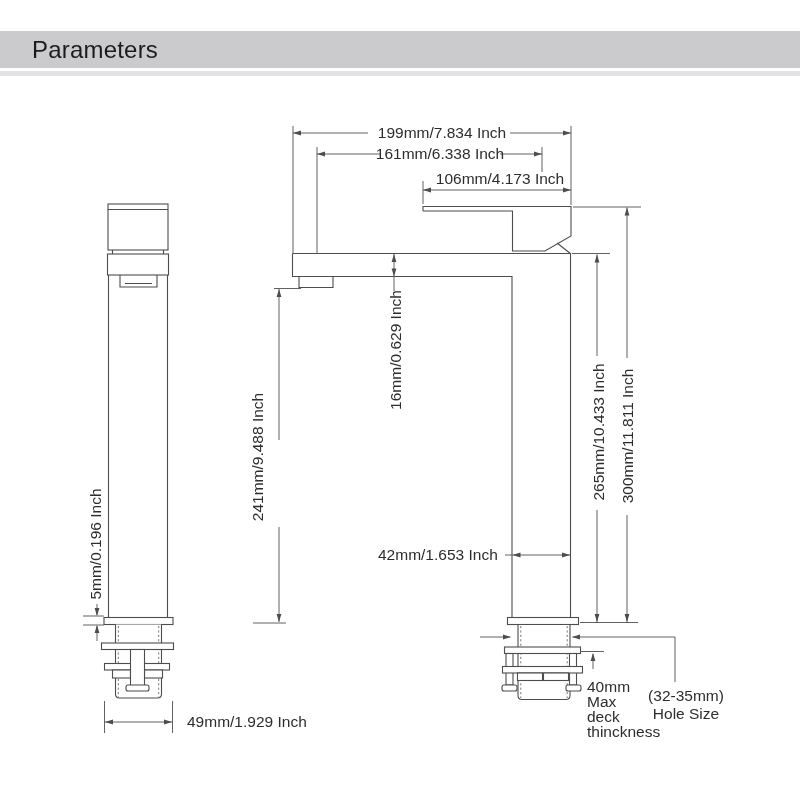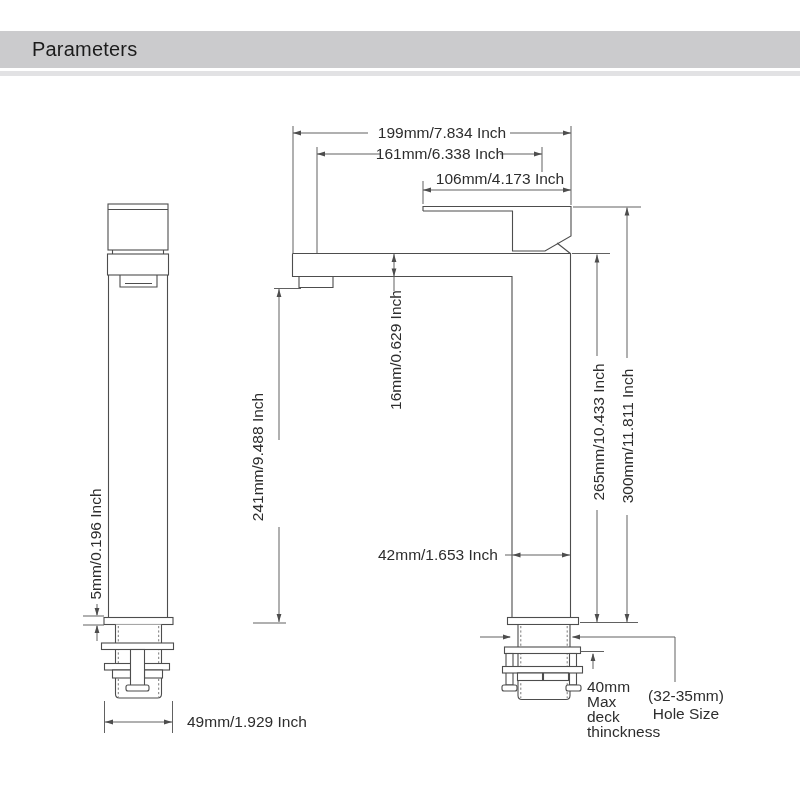--- a/index.html
+++ b/index.html
@@ -1,20 +1,20 @@
 <!DOCTYPE html>
 <html><head>
 <meta charset="utf-8">
 <style>
   html,body{margin:0;padding:0;background:#ffffff;}
   .screen{position:relative;width:800px;height:800px;background:#fff;overflow:hidden;
           font-family:"Liberation Sans", sans-serif;}
   .header-bar{position:absolute;left:0;top:31px;width:800px;height:37px;background:#cbcbcd;
               display:flex;align-items:center;}
-  .header-bar .title{margin-left:32px;font-size:20px;color:#1b1b1b;letter-spacing:0.2px;}
+  .header-bar .title{margin-left:32px;font-size:24px;color:#1b1b1b;letter-spacing:0.2px;}
   .header-strip{position:absolute;left:0;top:71px;width:800px;height:5px;background:#e2e2e4;}
   svg{position:absolute;left:0;top:0;}
   .ln{fill:none;stroke:#4d4d4d;stroke-width:1.1;}
   .wf{fill:#ffffff;stroke:#4d4d4d;stroke-width:1.1;}
   .thr{fill:none;stroke:#6a6a6a;stroke-width:0.9;stroke-dasharray:2.2 2.2;}
   .dim{fill:none;stroke:#585858;stroke-width:0.95;}
   .ah{fill:#4d4d4d;stroke:none;}
   text.lbl{font-family:"Liberation Sans", sans-serif;font-size:15.5px;fill:#2d2d2d;}
 </style>
 </head>

